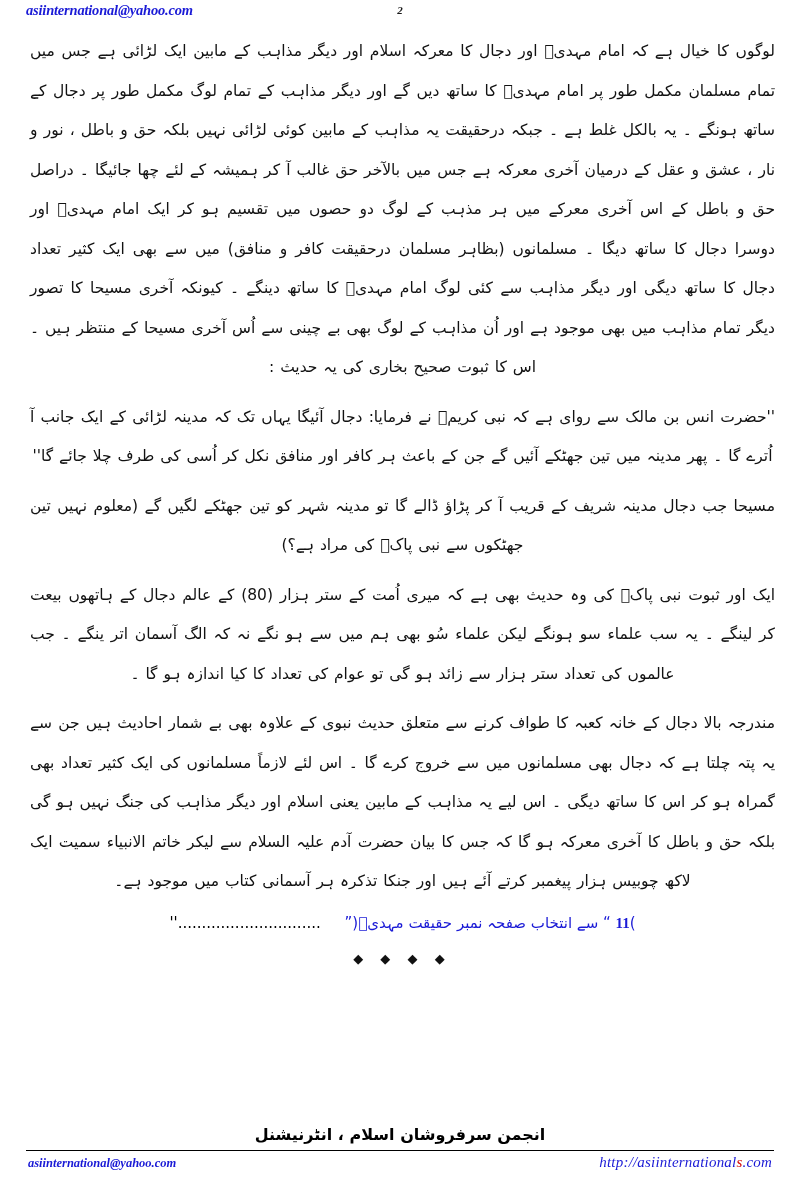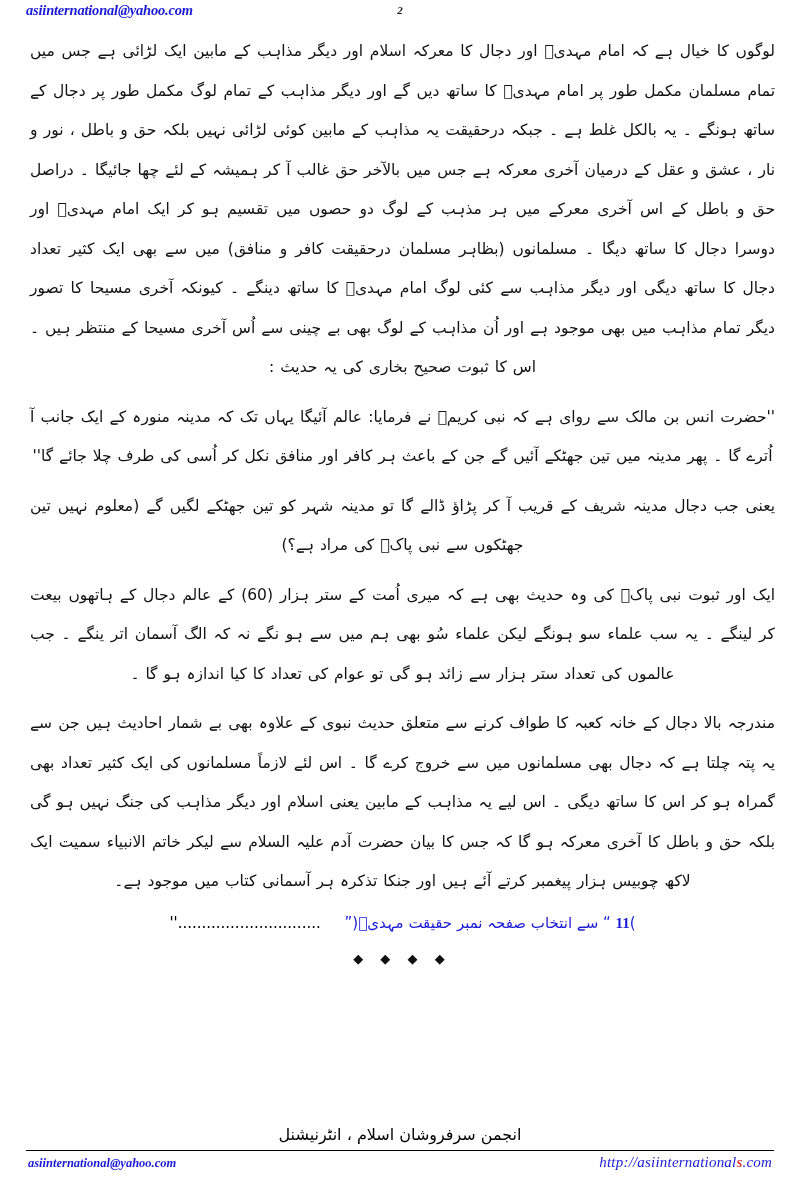--- a/index.html
+++ b/index.html
@@ -114,21 +114,21 @@
   .page-footer {
     position: absolute;
     left: 26px;
     right: 26px;
     bottom: 22px;
   }
   .org-name {
     direction: rtl;
     text-align: center;
     font-family: "DejaVu Sans", "Liberation Sans", sans-serif;
-    font-weight: normal;
+    font-weight: bold;
     font-size: 16px;
     color: #000000;
     letter-spacing: 0.5px;
     margin-bottom: 6px;
   }
   .footer-rule {
     border: none;
     border-top: 1.6px solid #000000;
     margin: 0 0 5px 0;
   }
@@ -170,25 +170,25 @@
   <div class="page-header">
     <div class="header-email">asiinternational@yahoo.com</div>
     <div class="page-number">2</div>
   </div>
 
   <div class="body-area">
 
 
     <p class="para">لوگوں کا خیال ہے کہ امام مہدیؑ اور دجال کا معرکہ اسلام اور دیگر مذاہب کے مابین ایک لڑائی ہے جس میں تمام مسلمان مکمل طور پر امام مہدیؑ کا ساتھ دیں گے اور دیگر مذاہب کے تمام لوگ مکمل طور پر دجال کے ساتھ ہونگے ۔ یہ بالکل غلط ہے ۔ جبکہ درحقیقت یہ مذاہب کے مابین کوئی لڑائی نہیں بلکہ حق و باطل ، نور و نار ، عشق و عقل کے درمیان آخری معرکہ ہے جس میں بالآخر حق غالب آ کر ہمیشہ کے لئے چھا جائیگا ۔ دراصل حق و باطل کے اس آخری معرکے میں ہر مذہب کے لوگ دو حصوں میں تقسیم ہو کر ایک امام مہدیؑ اور دوسرا دجال کا ساتھ دیگا ۔ مسلمانوں (بظاہر مسلمان درحقیقت کافر و منافق) میں سے بھی ایک کثیر تعداد دجال کا ساتھ دیگی اور دیگر مذاہب سے کئی لوگ امام مہدیؑ کا ساتھ دینگے ۔ کیونکہ آخری مسیحا کا تصور دیگر تمام مذاہب میں بھی موجود ہے اور اُن مذاہب کے لوگ بھی بے چینی سے اُس آخری مسیحا کے منتظر ہیں ۔ اس کا ثبوت صحیح بخاری کی یہ حدیث :</p>
 
-    <p class="para">''حضرت انس بن مالک سے روای ہے کہ نبی کریمؐ نے فرمایا: عالم آئیگا یہاں تک کہ مدینہ منورہ کے ایک جانب آ اُترے گا ۔ پھر مدینہ میں تین جھٹکے آئیں گے جن کے باعث ہر کافر اور منافق نکل کر اُسی کی طرف چلا جائے گا''</p>
-
-    <p class="para">یعنی جب دجال مدینہ شریف کے قریب آ کر پڑاؤ ڈالے گا تو مدینہ شہر کو تین جھٹکے لگیں گے (معلوم نہیں تین جھٹکوں سے نبی پاکؐ کی مراد ہے؟)</p>
-
-    <p class="para">ایک اور ثبوت نبی پاکؐ کی وہ حدیث بھی ہے کہ میری اُمت کے ستر ہزار (60) کے عالم دجال کے ہاتھوں بیعت کر لینگے ۔ یہ سب علماء سو ہونگے لیکن علماء سُو بھی ہم میں سے ہو نگے نہ کہ الگ آسمان اتر ینگے ۔ جب عالموں کی تعداد ستر ہزار سے زائد ہو گی تو عوام کی تعداد کا کیا اندازہ ہو گا ۔</p>
+    <p class="para">''حضرت انس بن مالک سے روای ہے کہ نبی کریمؐ نے فرمایا: دجال آئیگا یہاں تک کہ مدینہ لڑائی کے ایک جانب آ اُترے گا ۔ پھر مدینہ میں تین جھٹکے آئیں گے جن کے باعث ہر کافر اور منافق نکل کر اُسی کی طرف چلا جائے گا''</p>
+
+    <p class="para">مسیحا جب دجال مدینہ شریف کے قریب آ کر پڑاؤ ڈالے گا تو مدینہ شہر کو تین جھٹکے لگیں گے (معلوم نہیں تین جھٹکوں سے نبی پاکؐ کی مراد ہے؟)</p>
+
+    <p class="para">ایک اور ثبوت نبی پاکؐ کی وہ حدیث بھی ہے کہ میری اُمت کے ستر ہزار (80) کے عالم دجال کے ہاتھوں بیعت کر لینگے ۔ یہ سب علماء سو ہونگے لیکن علماء سُو بھی ہم میں سے ہو نگے نہ کہ الگ آسمان اتر ینگے ۔ جب عالموں کی تعداد ستر ہزار سے زائد ہو گی تو عوام کی تعداد کا کیا اندازہ ہو گا ۔</p>
 
     <p class="para tight">مندرجہ بالا دجال کے خانہ کعبہ کا طواف کرنے سے متعلق حدیث نبوی کے علاوہ بھی بے شمار احادیث ہیں جن سے یہ پتہ چلتا ہے کہ دجال بھی مسلمانوں میں سے خروج کرے گا ۔ اس لئے لازماً مسلمانوں کی ایک کثیر تعداد بھی گمراہ ہو کر اس کا ساتھ دیگی ۔ اس لیے یہ مذاہب کے مابین یعنی اسلام اور دیگر مذاہب کی جنگ نہیں ہو گی بلکہ حق و باطل کا آخری معرکہ ہو گا کہ جس کا بیان حضرت آدم علیہ السلام سے لیکر خاتم الانبیاء سمیت ایک لاکھ چوبیس ہزار پیغمبر کرتے آئے ہیں اور جنکا تذکرہ ہر آسمانی کتاب میں موجود ہے۔</p>
 
     <div class="citation-line">
       <span>)</span><span class="cit-num">11</span>
       <span>“ سے انتخاب صفحہ نمبر</span>
       <span>حقیقت مہدیؑ</span><span>(”</span>
       &nbsp;&nbsp;&nbsp;
       <span class="dots">..............................</span><span class="dots">''</span>
     </div>

